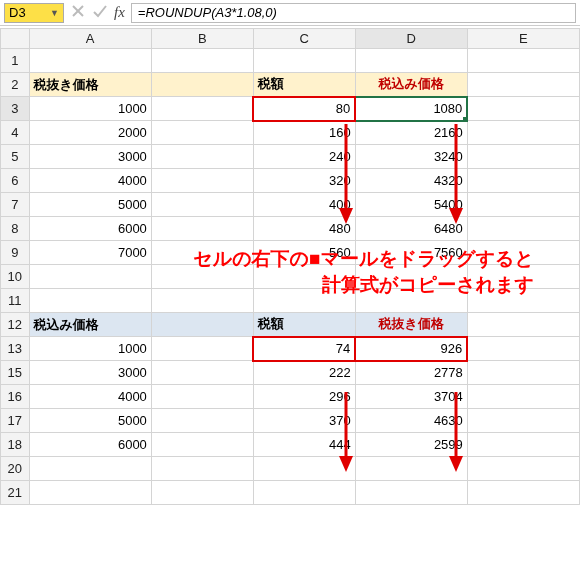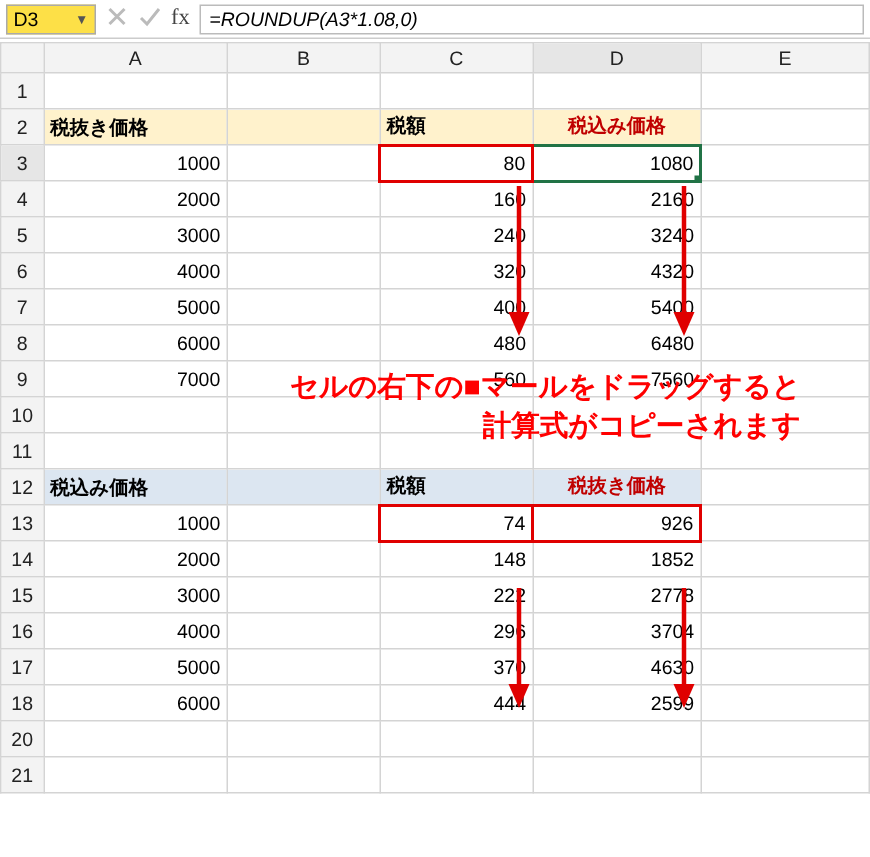--- a/index.html
+++ b/index.html
@@ -22,21 +22,21 @@
     width: 60px; height: 20px;
     border: 1px solid #aaa;
     background: #fde047;
     padding: 0 4px;
     font-size: 13px;
     display: flex; align-items: center; justify-content: space-between;
   }
   .namebox .dd { font-size: 9px; color: #555; }
   .tri { display:flex; gap:6px; align-items:center; color:#999; }
   .tri svg { width:16px; height:16px; }
-  .fx { font-family: "Times New Roman", serif; font-size:15px; color:#444; }
+  .fx { font-style: italic; font-family: "Times New Roman", serif; font-size:15px; color:#444; }
   .formula {
     flex: 1; height: 20px; border: 1px solid #bbb;
     padding: 0 6px; display:flex; align-items:center;
     font-size: 13px;
     font-style: italic;
   }
   table.grid {
     border-collapse: collapse;
     width: 100%;
     table-layout: fixed;
@@ -240,28 +240,20 @@
   </tr>
   <tr>
     <th class="rowh">13</th>
     <td class="num">1000</td>
     <td></td>
     <td class="num redbox-left">74</td>
     <td class="num redbox-left">926</td>
     <td></td>
   </tr>
   <tr>
-        <th class="rowh">14</th>
-        <td class="num">2000</td>
-        <td></td>
-        <td class="num">148</td>
-        <td class="num">1852</td>
-        <td></td>
-      </tr>
-  <tr>
         <th class="rowh">15</th>
         <td class="num">3000</td>
         <td></td>
         <td class="num">222</td>
         <td class="num">2778</td>
         <td></td>
       </tr>
   <tr>
         <th class="rowh">16</th>
         <td class="num">4000</td>

